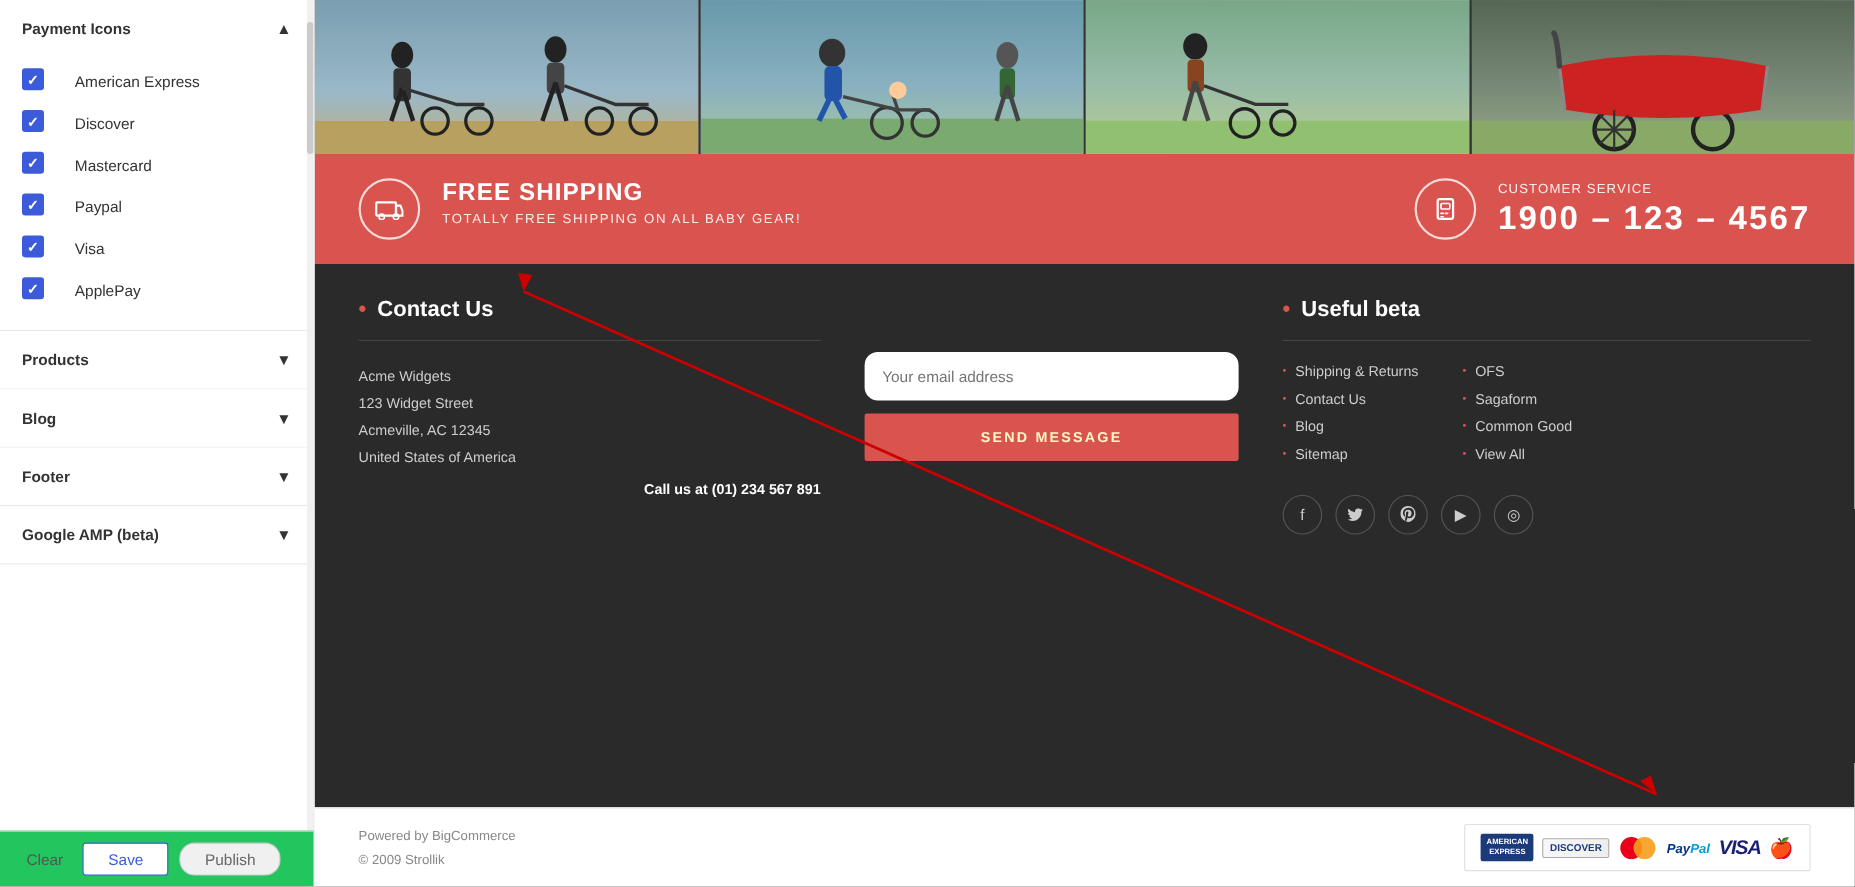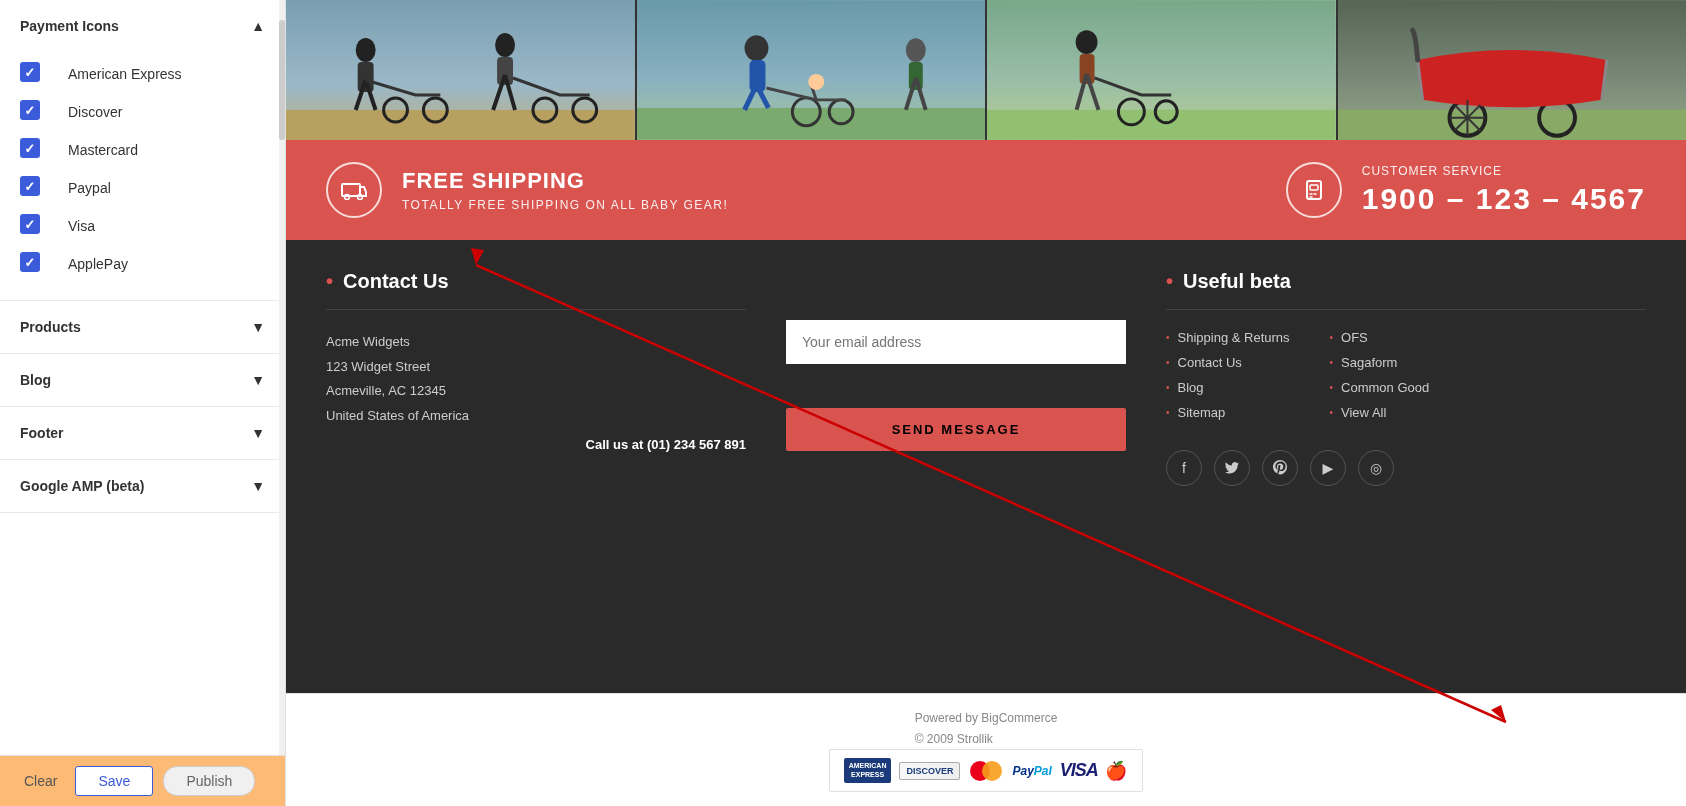--- a/index.html
+++ b/index.html
@@ -100,21 +100,21 @@
       background: #ccc;
       border-radius: 3px;
     }
 
     
     .sidebar-footer {
       position: absolute;
       bottom: 0;
       left: 0;
       width: 286px;
-      background: #fdba74;
+      background: #22c55e;
       border-top: 1px solid #e0e0e0;
       display: flex;
       align-items: center;
       padding: 10px 16px;
       gap: 10px;
     }
 
     .btn-clear {
       background: transparent;
       border: none;
@@ -192,21 +192,20 @@
       background: #d9534f;
       padding: 22px 40px;
       display: flex;
       align-items: center;
       justify-content: space-between;
       flex-shrink: 0;
     }
 
     .banner-left {
       display: flex;
-      align-items: center;
       gap: 20px;
     }
 
     .banner-icon-circle {
       width: 56px;
       height: 56px;
       border: 2px solid rgba(255,255,255,0.8);
       border-radius: 50%;
       display: flex;
       align-items: center;
@@ -313,39 +312,38 @@
       font-size: 13px;
       margin-top: 4px;
       text-align: right;
     }
 
     .email-input {
       width: 100%;
       padding: 14px 16px;
       background: #fff;
       border: none;
-      border-radius: 0;
+      border-radius: 12px;
       font-size: 14px;
       color: #999;
       margin-bottom: 12px;
       outline: none;
     }
 
     .send-btn {
       width: 100%;
       background: #d9534f;
-      color: #000000;
+      color: #fef9c3;
       border: none;
       padding: 14px;
       font-size: 13px;
       font-weight: 700;
       letter-spacing: 2px;
       cursor: pointer;
       border-radius: 2px;
-      margin-top: 32px;
     }
 
     .useful-links-cols {
       display: flex;
       gap: 40px;
     }
 
     .useful-links-col {
       list-style: none;
     }
@@ -387,21 +385,20 @@
 
     
     .footer-bottom {
       background: #fff;
       padding: 14px 40px;
       display: flex;
       align-items: center;
       justify-content: space-between;
       border-top: 1px solid #e0e0e0;
       flex-shrink: 0;
-      flex-direction: column;
     }
 
     .footer-bottom-left {
       color: #888;
       font-size: 12px;
       line-height: 1.7;
     }
 
     .payment-icons-row {
       display: flex;

